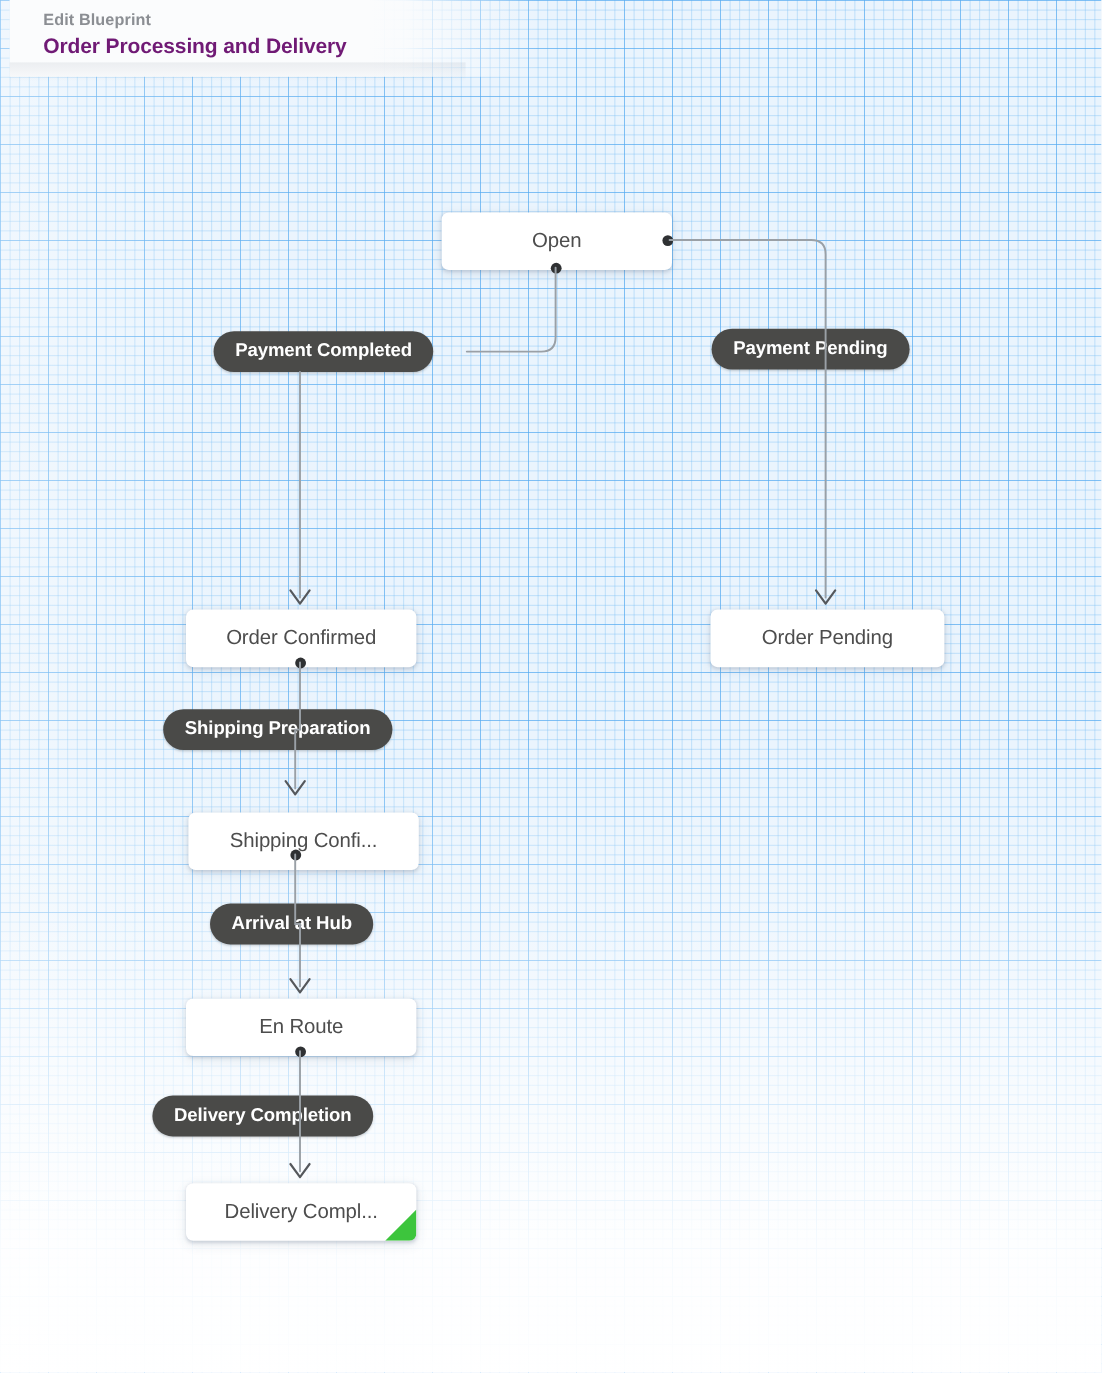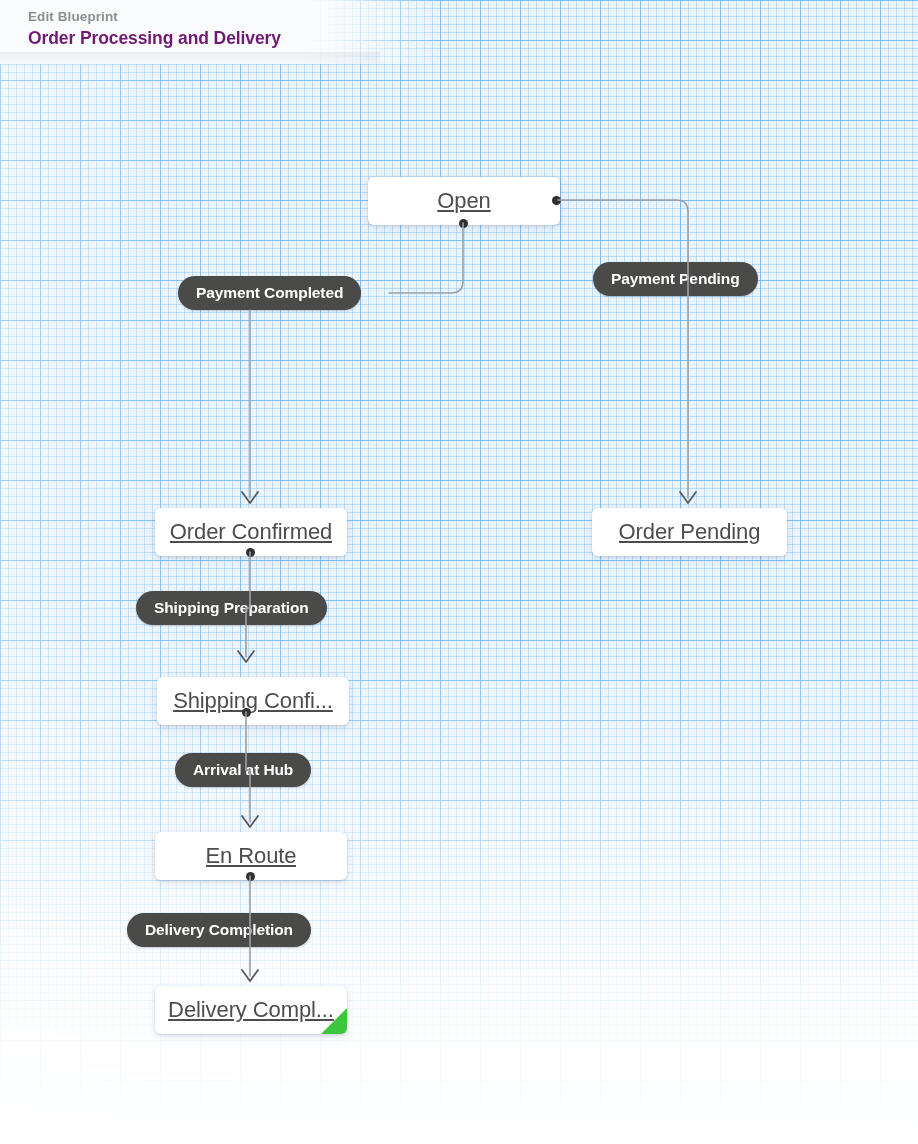--- a/index.html
+++ b/index.html
@@ -51,21 +51,21 @@
     position:absolute; left:0; top:0; right:0; bottom:0;
     background: linear-gradient(to right,
         rgba(255,255,255,0.30) 0px,
         rgba(255,255,255,0.06) 180px,
         rgba(255,255,255,0.00) 420px);
     pointer-events:none;
   }
 
   
   #header {
-    position:absolute; left:0; top:0;
+    position:absolute; left:8px; top:0;
     width:730px; height:64px;
     z-index:40;
     pointer-events:none;
   }
   #header-bg {
     position:absolute; left:0; top:0;
     width:918px; height:64px;
     background:
       linear-gradient(to right,
         #fbfcfd 0px,
@@ -118,29 +118,28 @@
     background:#ffffff;
     border-radius:6px;
     box-shadow: 0 1px 3px rgba(60,80,110,0.20), 0 3px 10px rgba(60,80,110,0.10);
     display:flex;
     align-items:center;
     justify-content:center;
     z-index:30;
     overflow:hidden;
   }
   .node-label {
-    font-size:22px;
+    font-size:17px;
     color:#4d4d4d;
     letter-spacing:-0.1px;
     white-space:nowrap;
     overflow:hidden;
     text-overflow:ellipsis;
     max-width:178px;
     text-align:center;
-    text-decoration:underline;
   }
   .node-corner {
     position:absolute;
     right:0; bottom:0;
     width:0; height:0;
     border-style:solid;
     border-width:0 0 26px 26px;
     border-color:transparent transparent #3dc53d transparent;
   }
 
@@ -230,21 +229,21 @@
 
   <div class="node" style="left:155px; top:986px; width:192px;">
     <span class="node-label">Delivery Compl...</span>
     <span class="node-corner"></span>
   </div>
 
   <div class="pill" style="left:178px; top:276px;">
     <span class="pill-label">Payment Completed</span>
   </div>
 
-  <div class="pill" style="left:593px; top:262px;">
+  <div class="pill" style="left:593px; top:274px;">
     <span class="pill-label">Payment Pending</span>
   </div>
 
   <div class="pill" style="left:136px; top:591px;">
     <span class="pill-label">Shipping Preparation</span>
   </div>
 
   <div class="pill" style="left:175px; top:753px;">
     <span class="pill-label">Arrival at Hub</span>
   </div>

